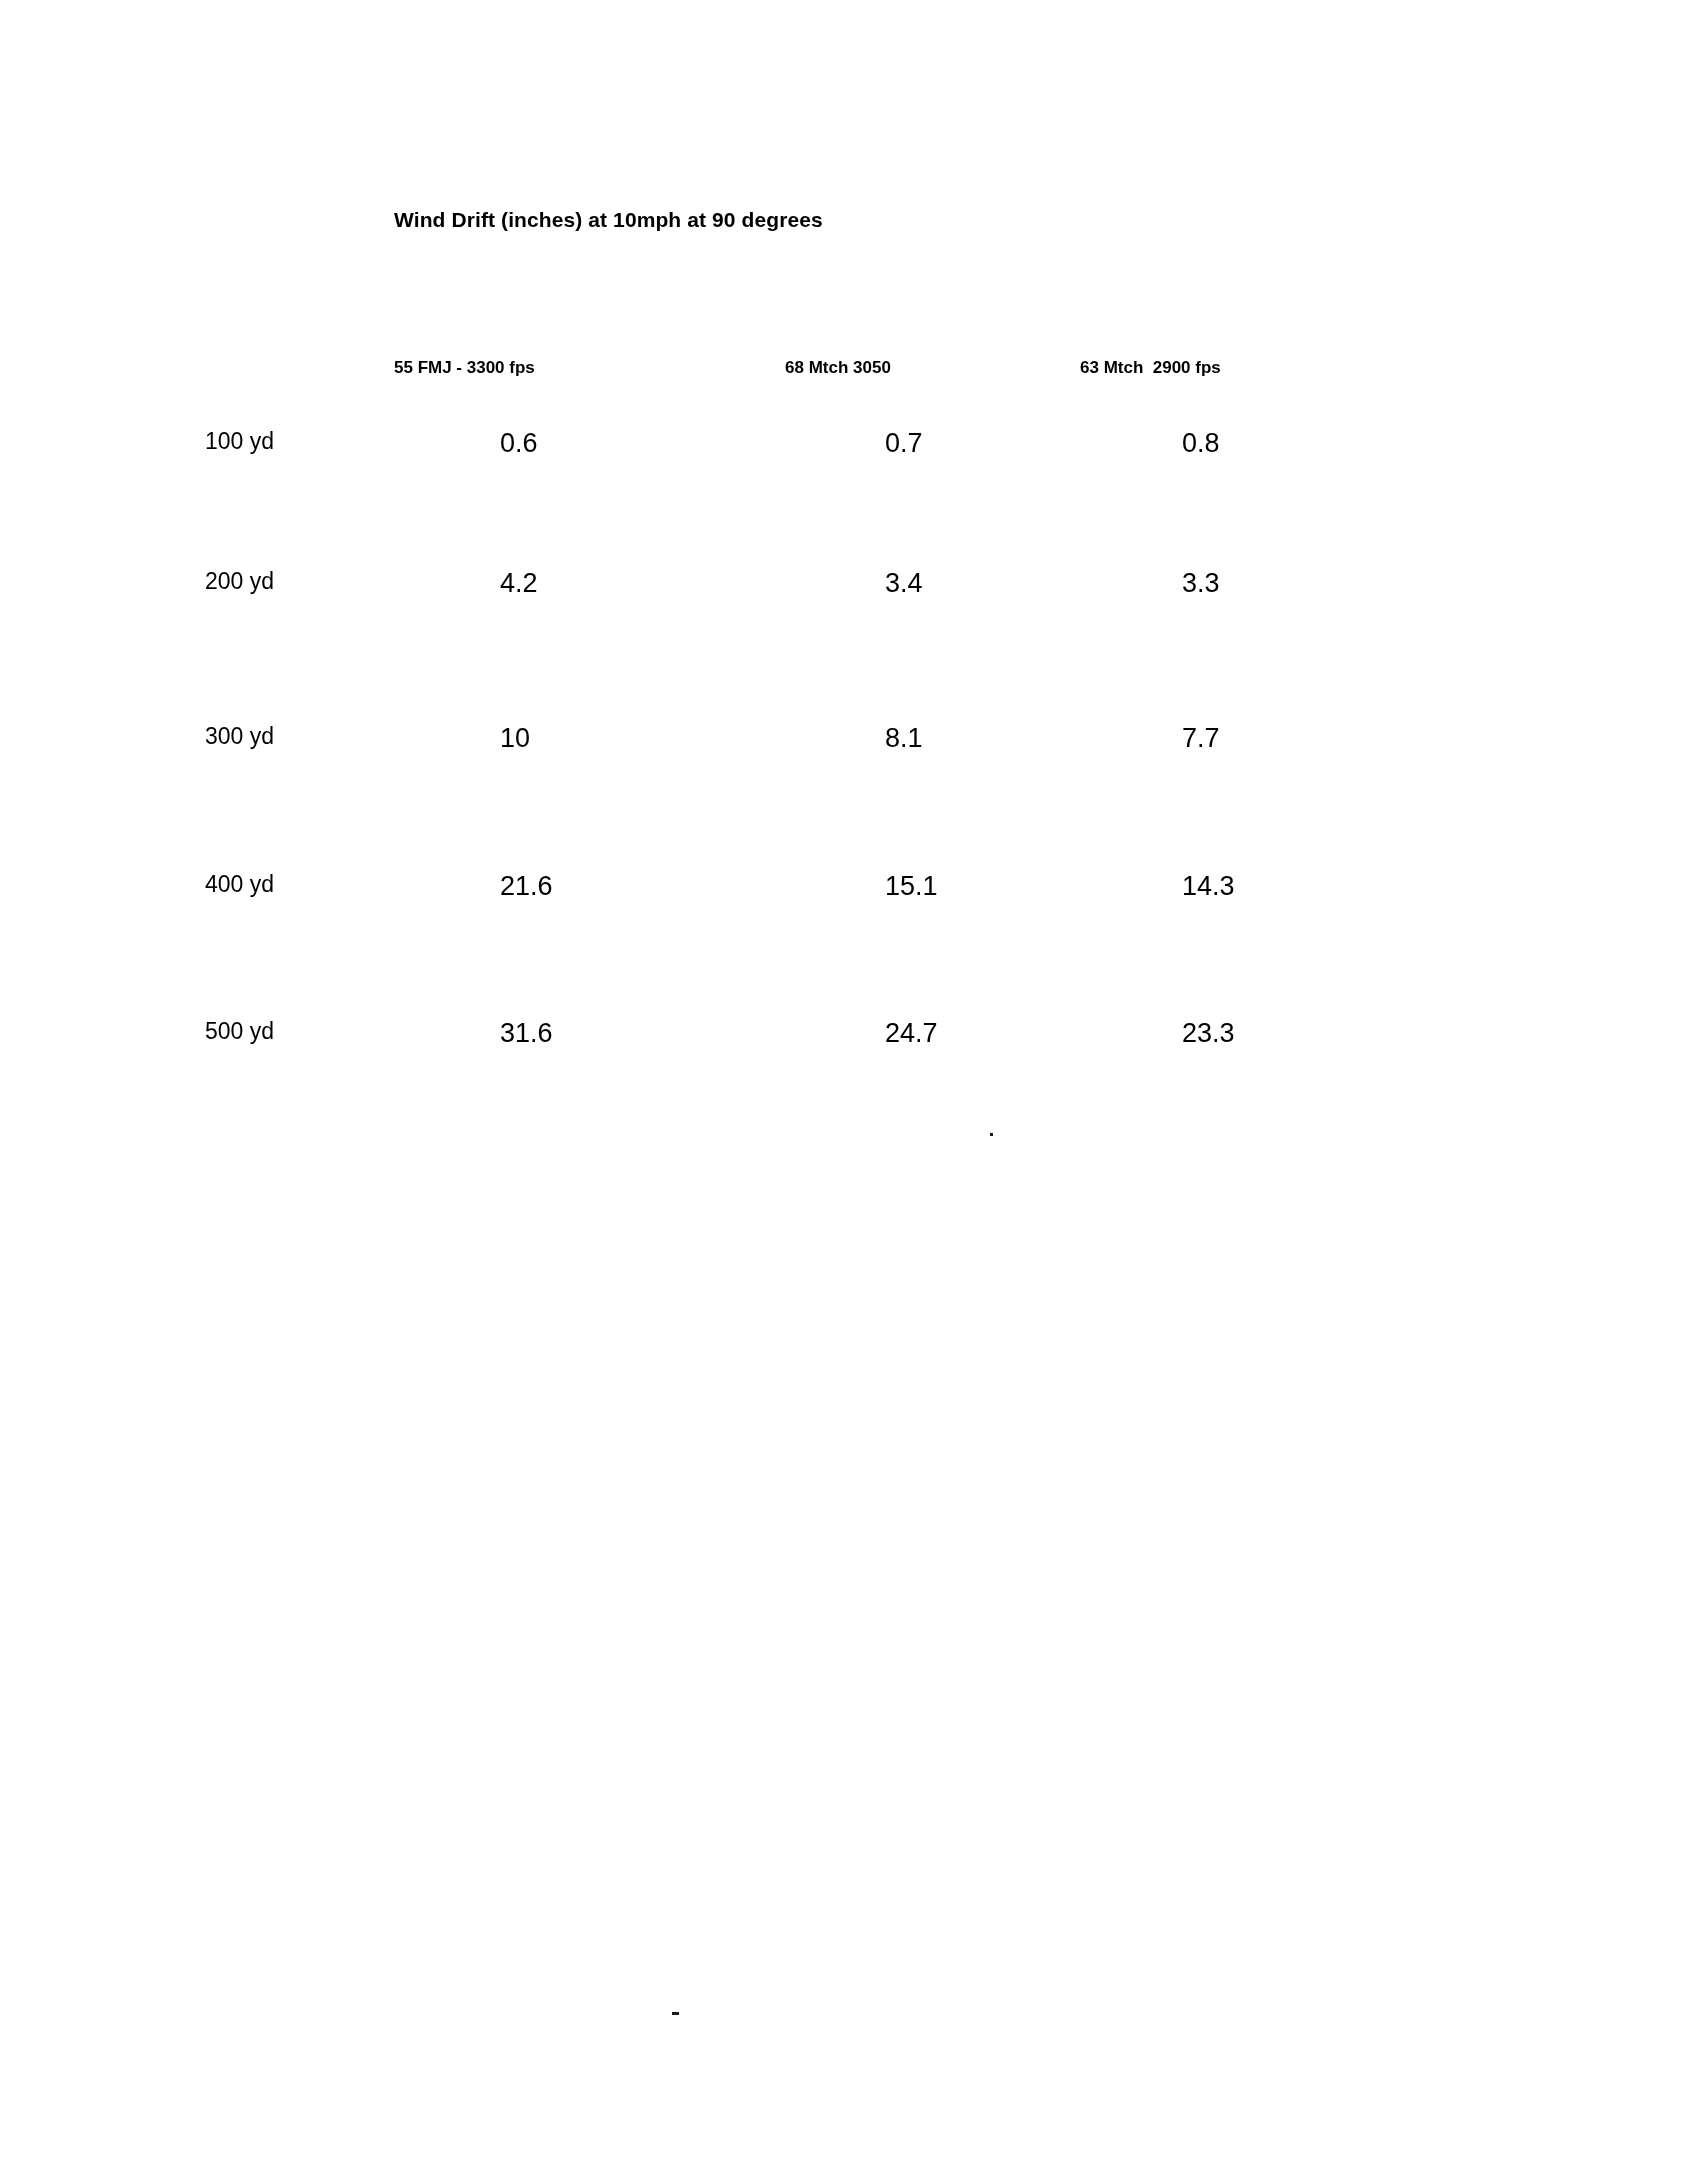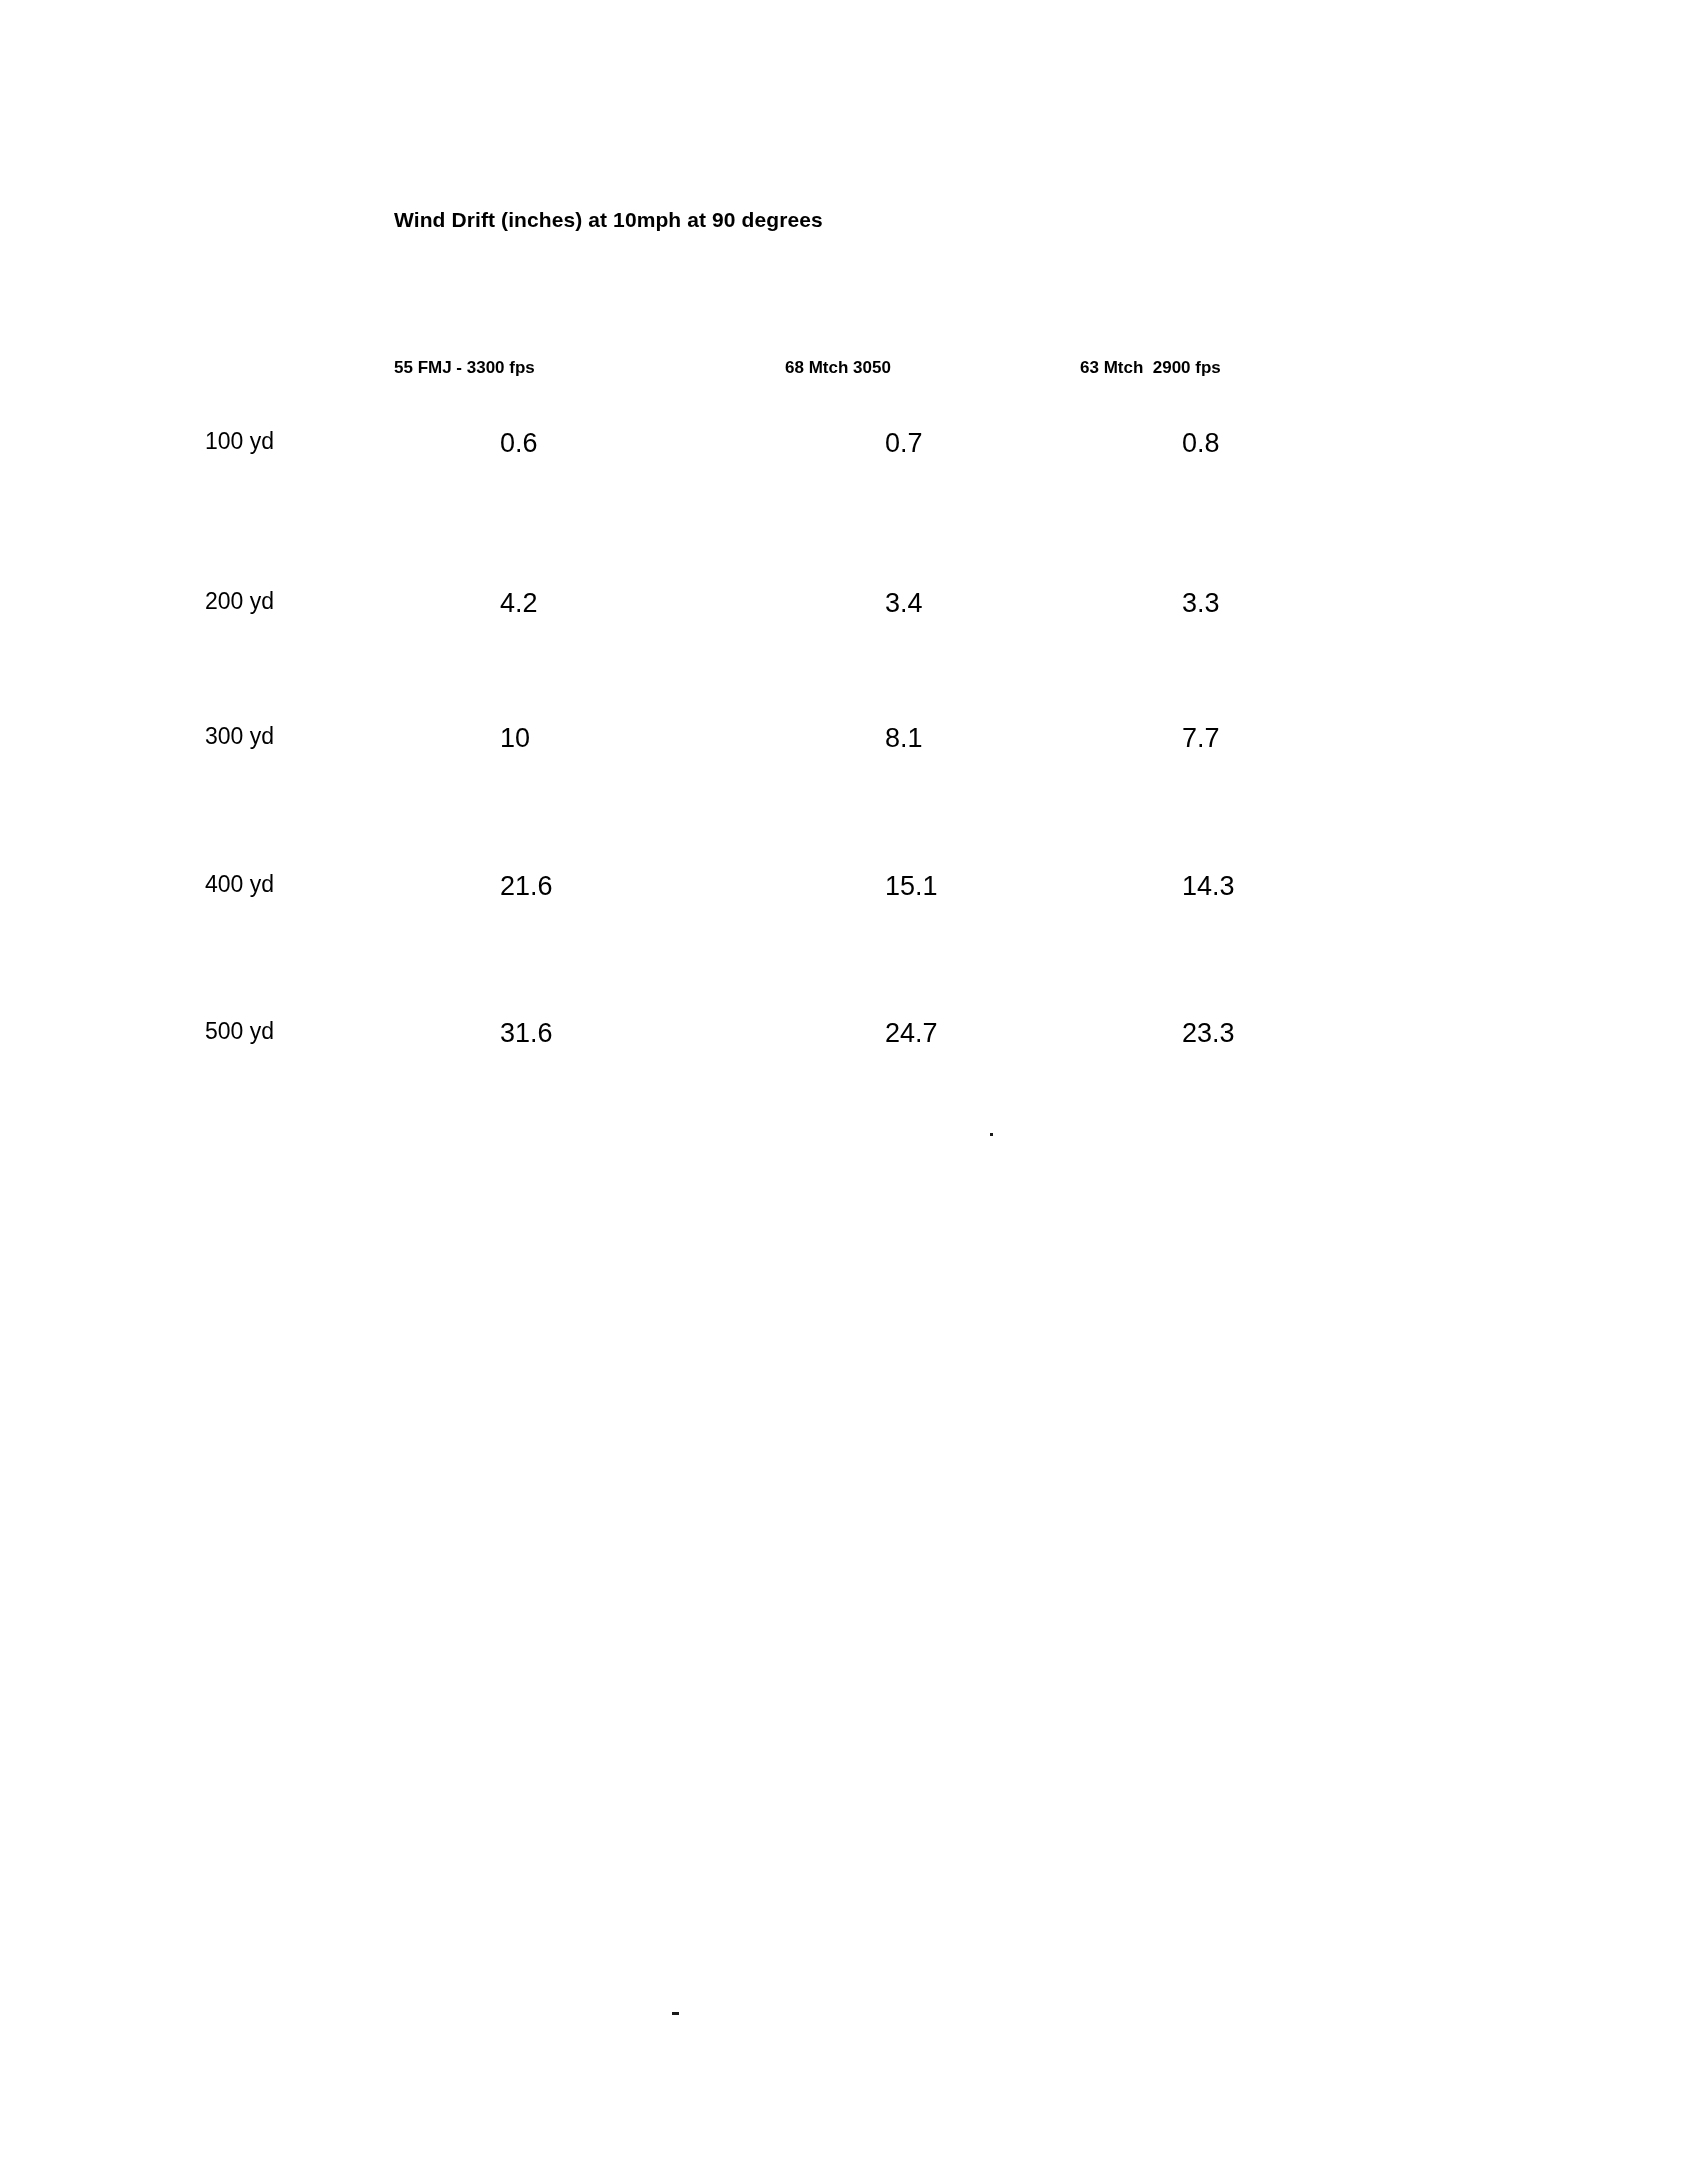--- a/index.html
+++ b/index.html
@@ -61,21 +61,21 @@
   .col-header.c2 { left: 785px; }
   .col-header.c3 { left: 1080px; }
 
   .data-row {
     position: absolute;
     left: 0;
     width: 1687px;
     height: 40px;
   }
   .data-row.r0 { top: 430px; }
-  .data-row.r1 { top: 590px; }
+  .data-row.r1 { top: 570px; }
   .data-row.r2 { top: 725px; }
   .data-row.r3 { top: 873px; }
   .data-row.r4 { top: 1020px; }
 
   .row-label {
     position: absolute;
     left: 205px;
     font-size: 23px;
     font-weight: normal;
     white-space: pre;

